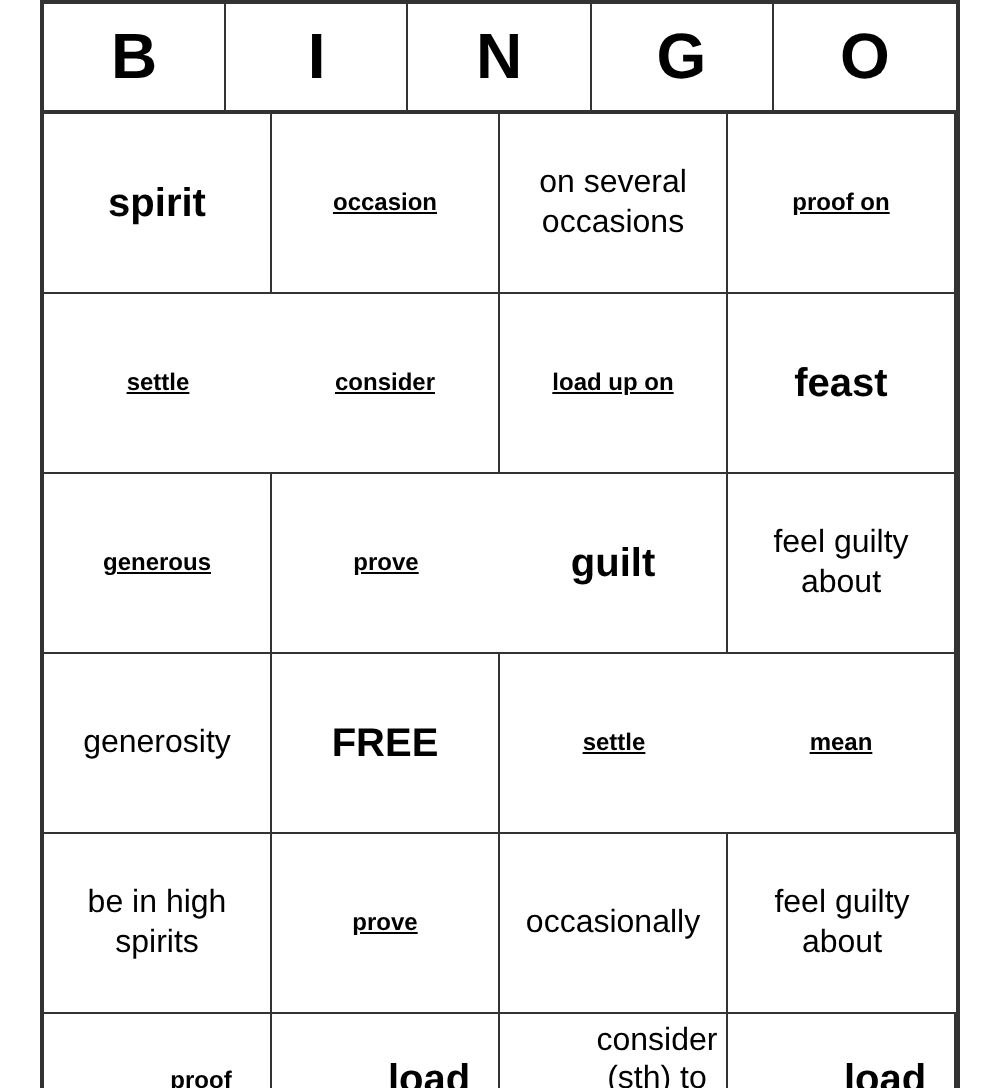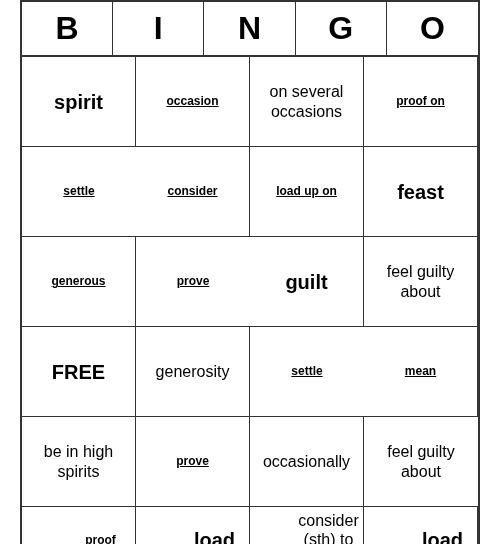--- a/index.html
+++ b/index.html
@@ -84,22 +84,22 @@
       <div class="bingo-cell small">on several occasions</div>
       <div class="bingo-cell medium">proof on</div>
       <div class="bingo-cell medium">settle</div>
       <div class="bingo-cell medium">consider</div>
       <div class="bingo-cell medium">load up on</div>
       <div class="bingo-cell large">feast</div>
       <div class="bingo-cell medium">generous</div>
       <div class="bingo-cell medium">prove</div>
       <div class="bingo-cell large">guilt</div>
       <div class="bingo-cell small">feel guilty about</div>
+      <div class="bingo-cell small">generosity</div>
       <div class="bingo-cell large">FREE</div>
-      <div class="bingo-cell small">generosity</div>
       <div class="bingo-cell medium">settle</div>
       <div class="bingo-cell medium">mean</div>
       <div class="bingo-cell small">be in high spirits</div>
       <div class="bingo-cell medium">prove</div>
       <div class="bingo-cell small">occasionally</div>
       <div class="bingo-cell small">feel guilty about</div>
       <div class="bingo-cell medium">proof</div>
       <div class="bingo-cell large">load</div>
       <div class="bingo-cell small">consider (sth) to be</div>
       <div class="bingo-cell large">load</div>

